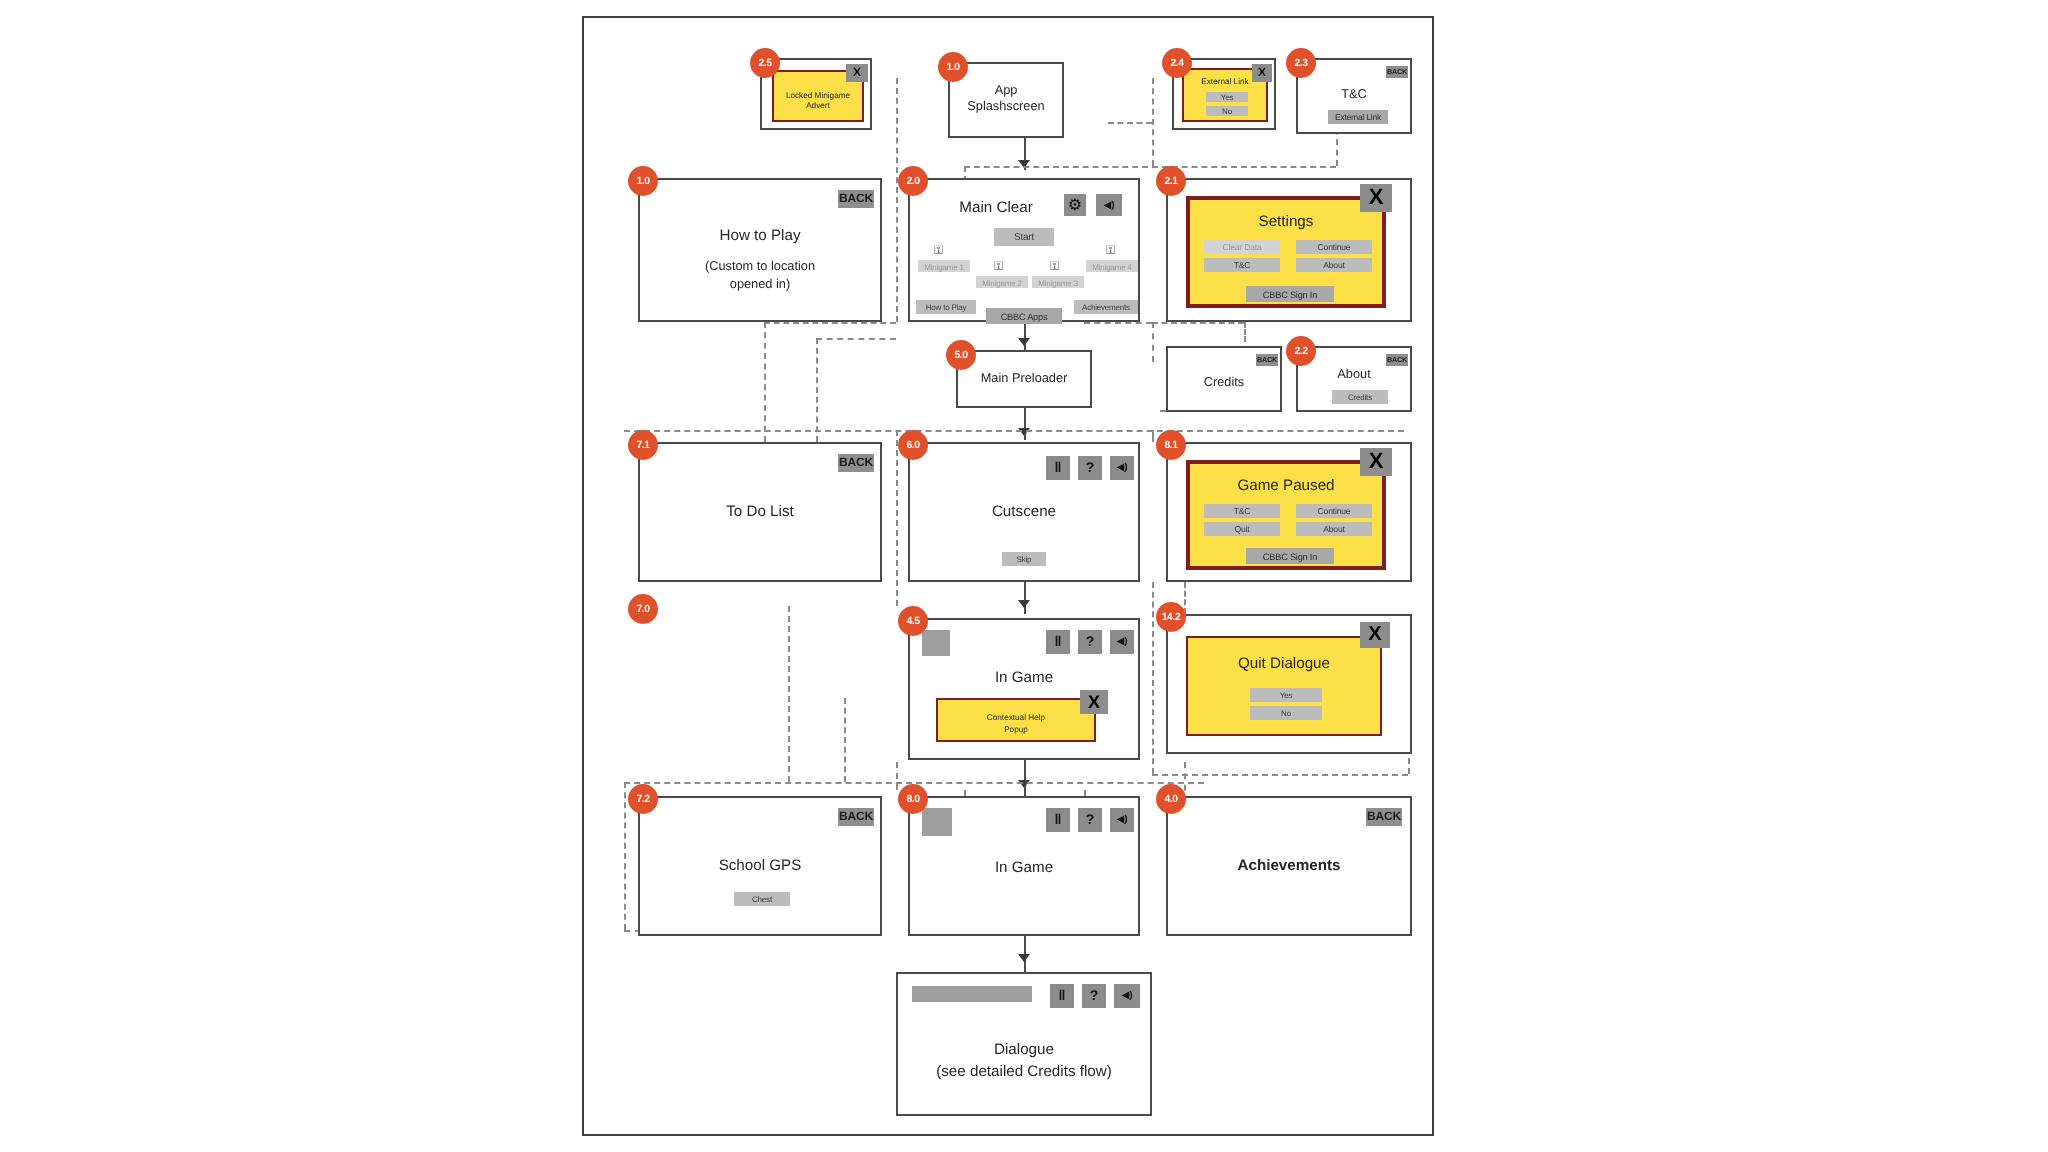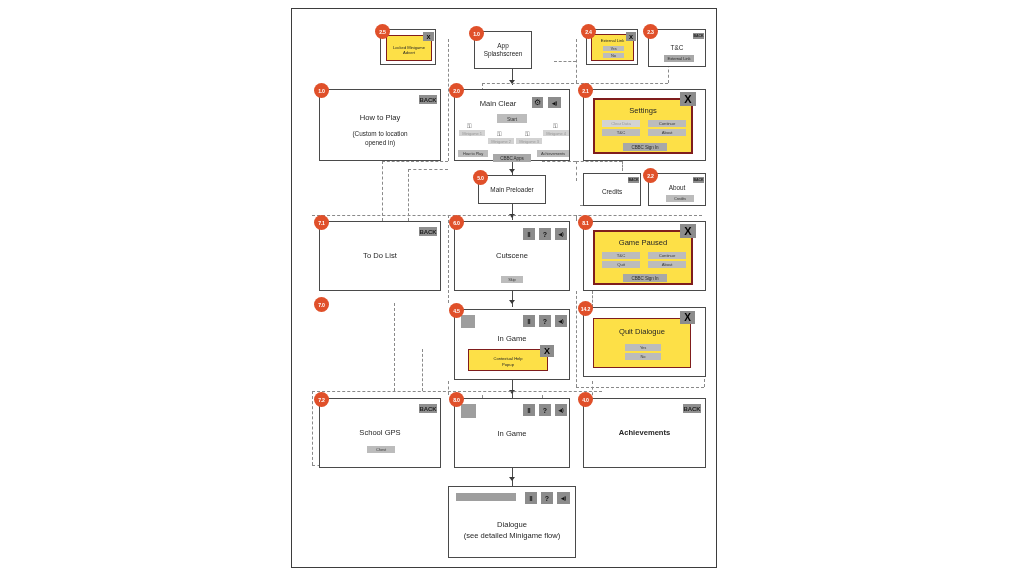--- a/index.html
+++ b/index.html
@@ -310,17 +310,17 @@
       <div class="ttl b" style="top:29px;">Achievements</div>
     </div>
     <div class="bub" style="left:286px;top:383px;">4.0</div>
 
     <div class="box" style="left:156px;top:477px;width:128px;height:72px;">
       <div class="plate" style="left:7px;top:6px;width:60px;height:8px;"></div>
       <div class="hud" style="left:76px;top:5px;width:12px;height:12px;">‖</div>
       <div class="hud" style="left:92px;top:5px;width:12px;height:12px;">?</div>
       <div class="hud sm" style="left:108px;top:5px;width:13px;height:12px;">◀)</div>
       <div class="ttl" style="top:33px;">Dialogue</div>
-      <div class="ttl" style="top:44px;">(see detailed Minigame flow)</div>
+      <div class="ttl" style="top:44px;">(see detailed Credits flow)</div>
     </div>
 
   </div>
 </div>
 
 </body></html>

